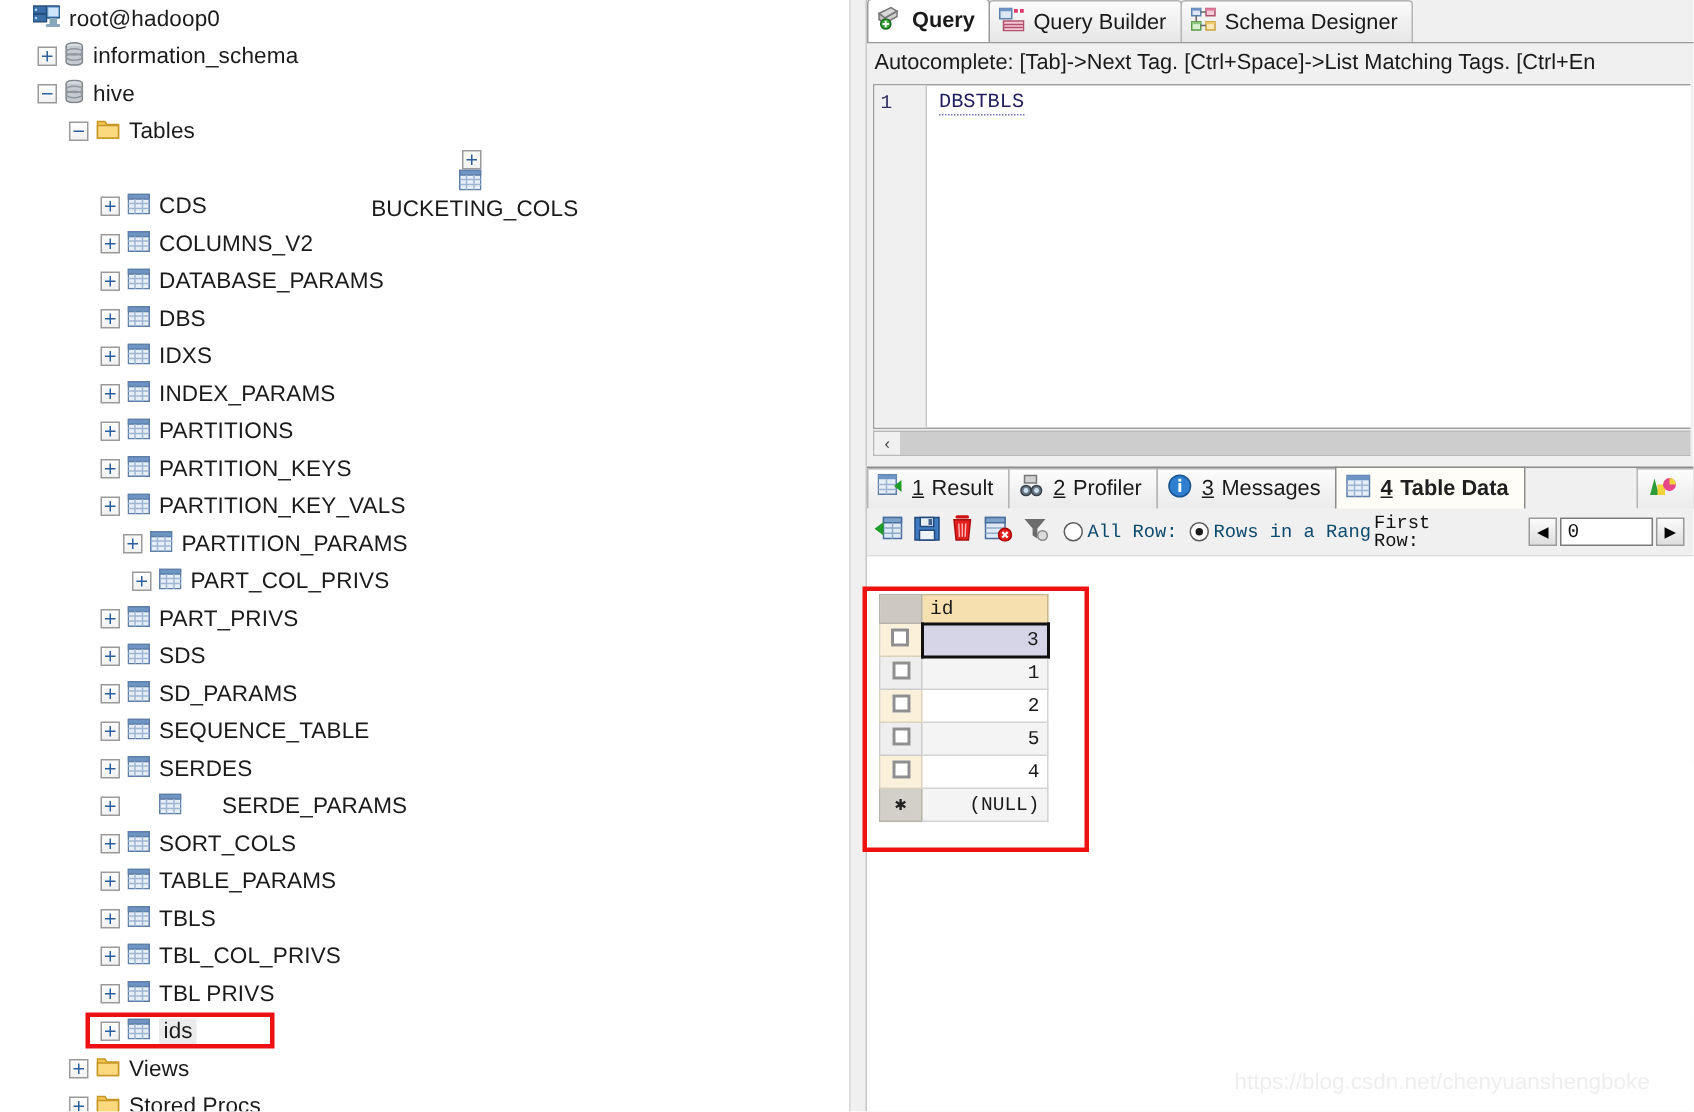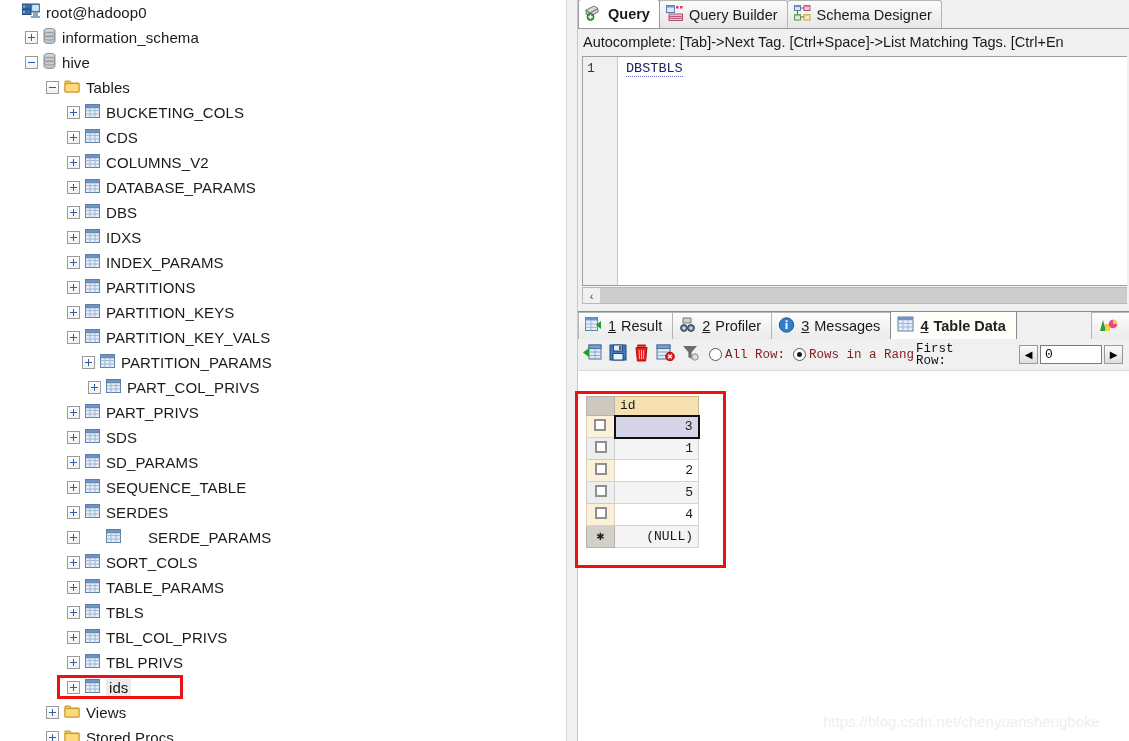--- a/index.html
+++ b/index.html
@@ -197,21 +197,21 @@
   
   #data-toolbar {
     position: absolute; left: 0; top: 339px;
     width: 551px; height: 32px;
     background: #f0f0f0;
     border-bottom: 1px solid #dcdcdc;
     display: flex; align-items: center;
     padding-left: 5px;
   }
   .tb-ic { margin-right: 7px; display: block; flex: 0 0 auto; }
-  .radio-grp { display: flex; align-items: center; font-family: "Liberation Mono", monospace; font-size: 12.5px; color: #7f1d1d; }
+  .radio-grp { display: flex; align-items: center; font-family: "Liberation Mono", monospace; font-size: 12.5px; color: #0c4a6e; }
   .radio {
     width: 13px; height: 13px; border-radius: 50%;
     border: 1.5px solid #5c5c5c; background: #fff;
     margin-right: 3px; position: relative; flex: 0 0 auto;
   }
   .radio.on::after {
     content: ""; position: absolute; left: 2.5px; top: 2.5px;
     width: 5px; height: 5px; border-radius: 50%; background: #1a1a1a;
   }
   .firstrow-lbl {
@@ -355,21 +355,21 @@
           <span class="lbl">hive</span>
         </div>
         <div class="tree-row" style="padding-left: 46px;">
           <span class="expander minus"></span>
           <span class="ic"><svg width="16" height="14" viewBox="0 0 16 14">
               <path d="M1 2 L6 2 L7.2 4 L15 4 L15 13 L1 13 Z" fill="#f5c453" stroke="#c79726"></path>
               <path d="M1 4.6 L15 4.6 L15 13 L1 13 Z" fill="#fcd97e" stroke="#c79726"></path>
             </svg></span>
           <span class="lbl">Tables</span>
         </div>
-        <div class="tree-row" style="padding-left: 67px;">
+        <div class="tree-row" style="padding-left: 67px; flex-direction: column;">
           <span class="expander plus"></span>
           <span class="ic"><svg width="15" height="14" viewBox="0 0 15 14">
               <rect x="0.5" y="0.5" width="14" height="13" fill="#e6eefa" stroke="#5d7fa8"></rect>
               <rect x="0.5" y="0.5" width="14" height="3.2" fill="#6f95c4" stroke="#5d7fa8"></rect>
               <line x1="0.5" y1="6.6" x2="14.5" y2="6.6" stroke="#9fb6d2"></line>
               <line x1="0.5" y1="10" x2="14.5" y2="10" stroke="#9fb6d2"></line>
               <line x1="5" y1="3.7" x2="5" y2="13.5" stroke="#9fb6d2"></line>
               <line x1="10" y1="3.7" x2="10" y2="13.5" stroke="#9fb6d2"></line>
             </svg></span>
           <span class="lbl">BUCKETING_COLS</span>

